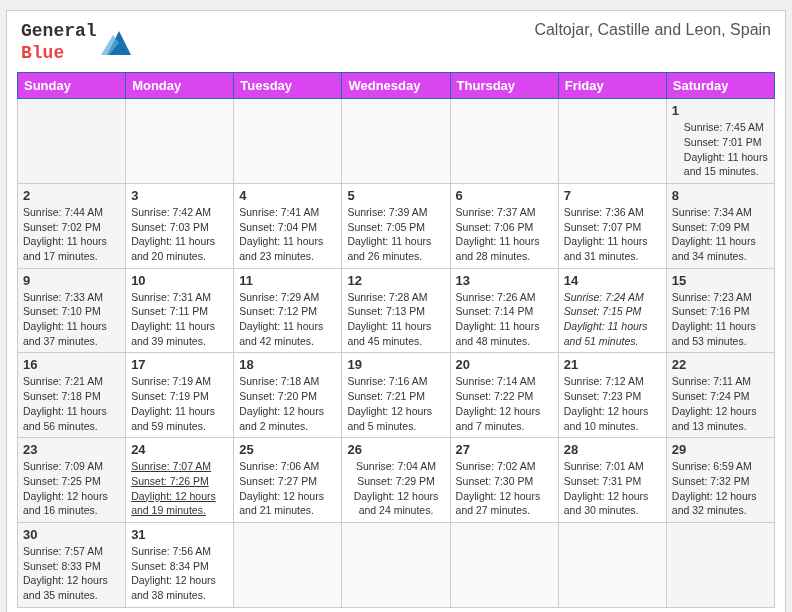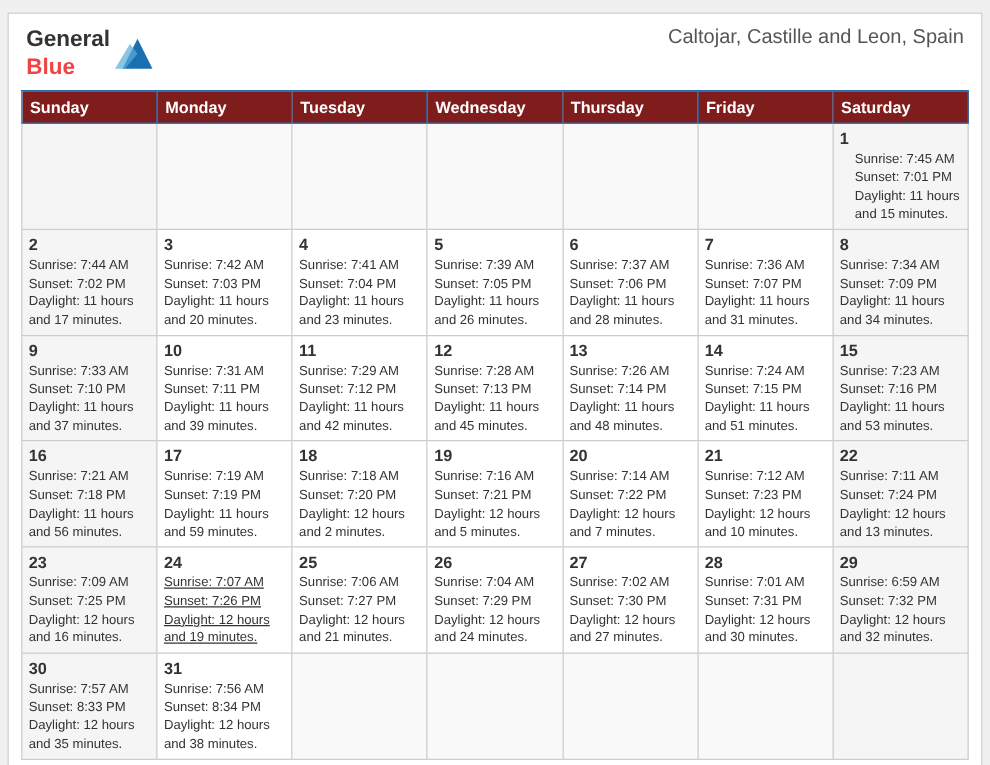--- a/index.html
+++ b/index.html
@@ -22,40 +22,41 @@
     .calendar-header {
       display: flex;
       justify-content: space-between;
       align-items: flex-start;
       margin-bottom: 8px;
       padding: 0 4px;
     }
     .logo-area {
       display: flex;
       align-items: flex-end;
+      font-family: Liberation Mono, monospace;
     }
     .title-area {
       text-align: right;
     }
     .month-year {
       font-size: 32px;
       font-weight: bold;
       color: #333;
       line-height: 1.1;
     }
     .location {
       font-size: 16px;
       color: #555;
     }
     .calendar-grid {
       width: 100%;
       border-collapse: collapse;
     }
     .calendar-grid th {
-      background-color: #7f1d1d;
+      background-color: #d946ef;
       color: #fff;
       text-align: left;
       padding: 5px 6px;
       font-size: 13px;
       border: 1px solid #2a6aaa;
     }
     .calendar-grid td {
       vertical-align: top;
       border: 1px solid #ccc;
       padding: 4px 5px;
@@ -217,21 +218,21 @@
           </td>
           <td>
             <span class="day-number">13</span>
             <div class="day-info" style="white-space: pre-line;">Sunrise: 7:26 AM
 Sunset: 7:14 PM
 Daylight: 11 hours
 and 48 minutes.</div>
           </td>
           <td>
             <span class="day-number">14</span>
-            <div class="day-info" style="white-space: pre-line;">Sunrise: 7:24 AM
+            <div class="day-info" style="white-space: pre-line; font-style: italic;">Sunrise: 7:24 AM
 Sunset: 7:15 PM
 Daylight: 11 hours
 and 51 minutes.</div>
           </td>
           <td class="weekend">
             <span class="day-number">15</span>
             <div class="day-info" style="white-space: pre-line;">Sunrise: 7:23 AM
 Sunset: 7:16 PM
 Daylight: 11 hours
 and 53 minutes.</div>
@@ -305,21 +306,21 @@
           </td>
           <td>
             <span class="day-number">25</span>
             <div class="day-info" style="white-space: pre-line;">Sunrise: 7:06 AM
 Sunset: 7:27 PM
 Daylight: 12 hours
 and 21 minutes.</div>
           </td>
           <td>
             <span class="day-number">26</span>
-            <div class="day-info" style="white-space: pre-line;">Sunrise: 7:04 AM
+            <div class="day-info" style="white-space: pre-line; text-align: center;">Sunrise: 7:04 AM
 Sunset: 7:29 PM
 Daylight: 12 hours
 and 24 minutes.</div>
           </td>
           <td>
             <span class="day-number">27</span>
             <div class="day-info" style="white-space: pre-line;">Sunrise: 7:02 AM
 Sunset: 7:30 PM
 Daylight: 12 hours
 and 27 minutes.</div>

